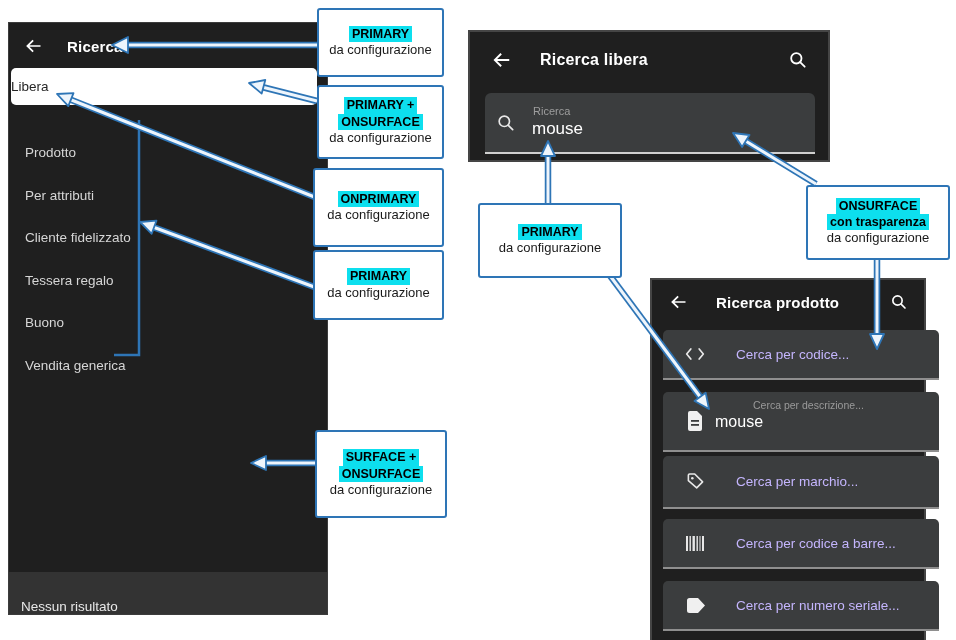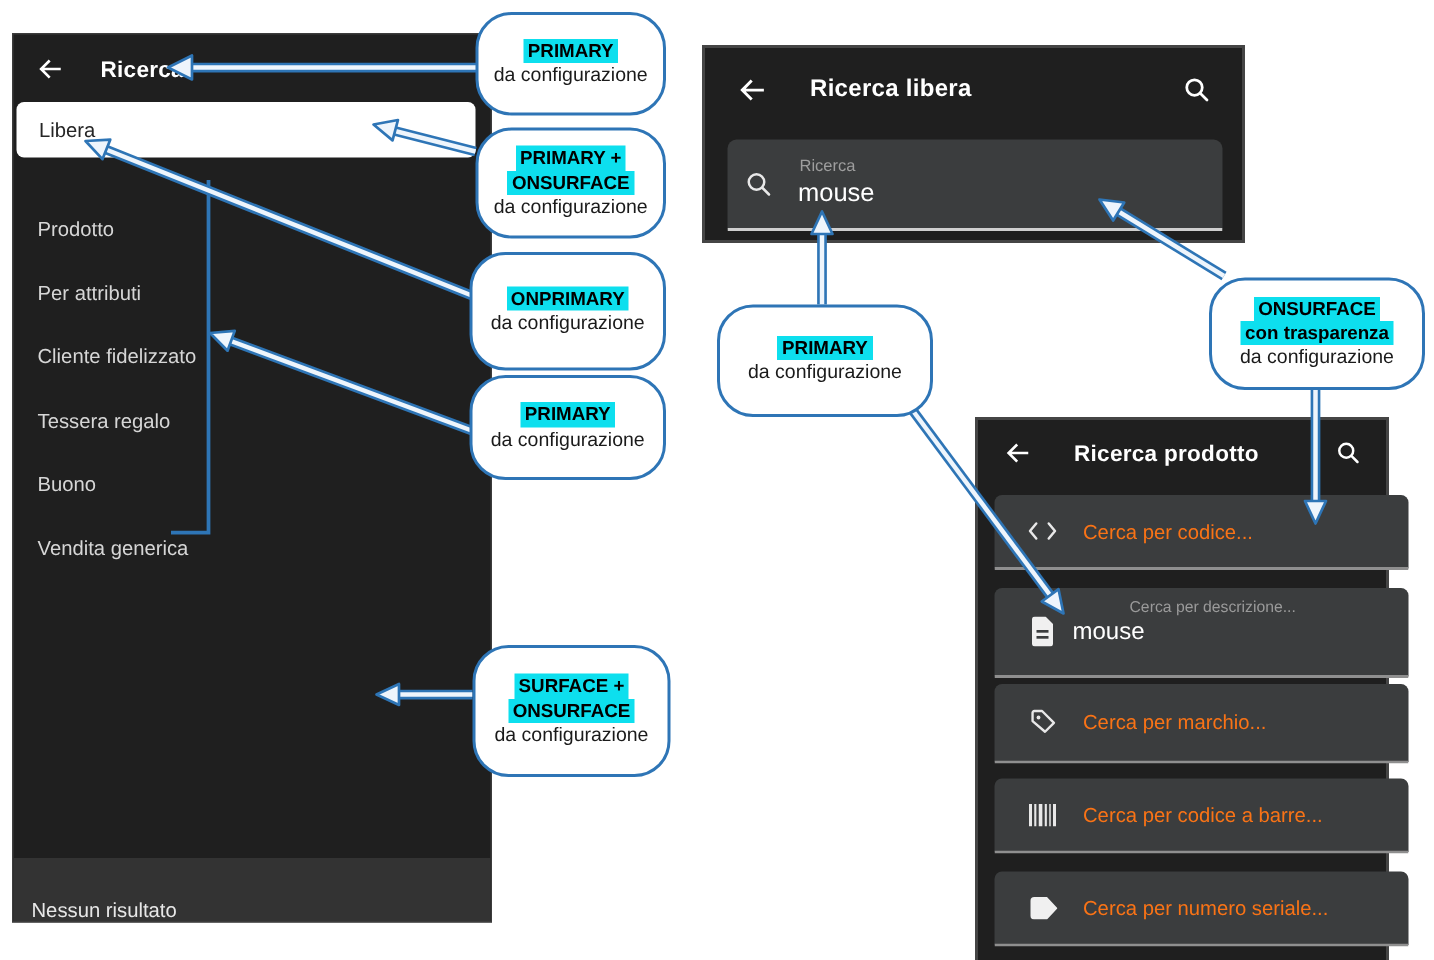--- a/index.html
+++ b/index.html
@@ -11,21 +11,21 @@
   .appbar { position:absolute; top:0; left:0; right:0; display:flex; align-items:center; }
   .appbar .title { color:#ffffff; font-weight:bold; letter-spacing:.2px; }
   .icon-btn { display:flex; align-items:center; justify-content:center; }
 
   
   #screen-search { left:8px; top:22px; width:320px; height:593px; border:1px solid #3c3c3c; }
   #screen-search .appbar { height:46px; padding-left:14px; }
   #screen-search .title { font-size:15px; margin-left:24px; }
   .selected-row { position:absolute; left:2px; top:45px; width:306px; height:37px;
                   background:#ffffff; border-radius:5px; display:flex; align-items:center;
-                  padding-left:15px; color:#262626; font-size:13.5px; }
+                  color:#262626; font-size:13.5px; }
   .list-item { position:absolute; left:16px; color:#d6d6d6; font-size:13.5px; height:18px; }
   .footer-bar { position:absolute; left:0; bottom:0; width:100%; height:42px; background:#333333;
                 display:flex; align-items:flex-end; padding-left:12px; color:#e8e8e8; font-size:13.5px; }
 
   
   #screen-free { left:468px; top:30px; width:362px; height:132px; }
   #screen-free .appbar { height:56px; padding:0 20px; }
   #screen-free .title { font-size:16px; margin-left:28px; flex:0 0 auto;text-align:right; }
   #screen-free .appbar .spacer { flex:1; }
   .search-box { position:absolute; left:15px; top:61px; width:330px; height:61px;
@@ -36,28 +36,28 @@
 
   
   #screen-product { left:650px; top:278px; width:276px; height:362px; border-bottom:none; }
   #screen-product .appbar { height:44px; padding:0 16px; }
   #screen-product .title { font-size:15px; margin-left:28px; flex:0 0 auto; }
   #screen-product .appbar .spacer { flex:1; }
   .pfield { position:absolute; left:11px; width:276px; background:#3b3d3e;
             border-radius:5px 5px 0 0; border-bottom:2px solid #8f8f8f;
             display:flex; align-items:center; padding-left:21px; }
   .pfield .ficon { width:22px; display:flex; align-items:center; justify-content:center; flex:0 0 22px; }
-  .pfield .ph { color:#f97316; font-size:13.5px; margin-left:16px; }
+  .pfield .ph { color:#c4b5fd; font-size:13.5px; margin-left:30px; }
   .pfield-desc { display:block; padding-top:7px; }
   .pfield-desc .flabel { position:absolute; left:53px; top:7px; font-size:10.5px; color:#9a9a9a;margin-left:37px; }
   .pfield-desc .fvalue { position:absolute; left:52px; top:21px; font-size:16px; color:#ffffff; }
   .pfield-desc .ficon { position:absolute; left:21px; top:19px; }
 
   
-  .callout { position:absolute; background:#ffffff; border:2.5px solid #2e75b6; border-radius:24px;
+  .callout { position:absolute; background:#ffffff; border:2.5px solid #2e75b6; border-radius:3px;
              display:flex; flex-direction:column; align-items:center; justify-content:center;
              text-align:center; z-index:6; padding:4px 6px; line-height:1.3; }
   .callout .hl { background:#0ddfee; color:#000000; font-weight:bold; font-size:12.5px; padding:0 3px; }
   .callout .plain { color:#1a1a1a; font-size:13px; }
 
   
   #arrows { position:absolute; left:0; top:0; z-index:4; pointer-events:none; }
   .ao { stroke:#2e75b6; stroke-width:6.5; fill:none; }
   .ai { stroke:#eef5fc; stroke-width:3; fill:none; }
   .ah { fill:#eef5fc; stroke:#2e75b6; stroke-width:1.8; stroke-linejoin:round; }

